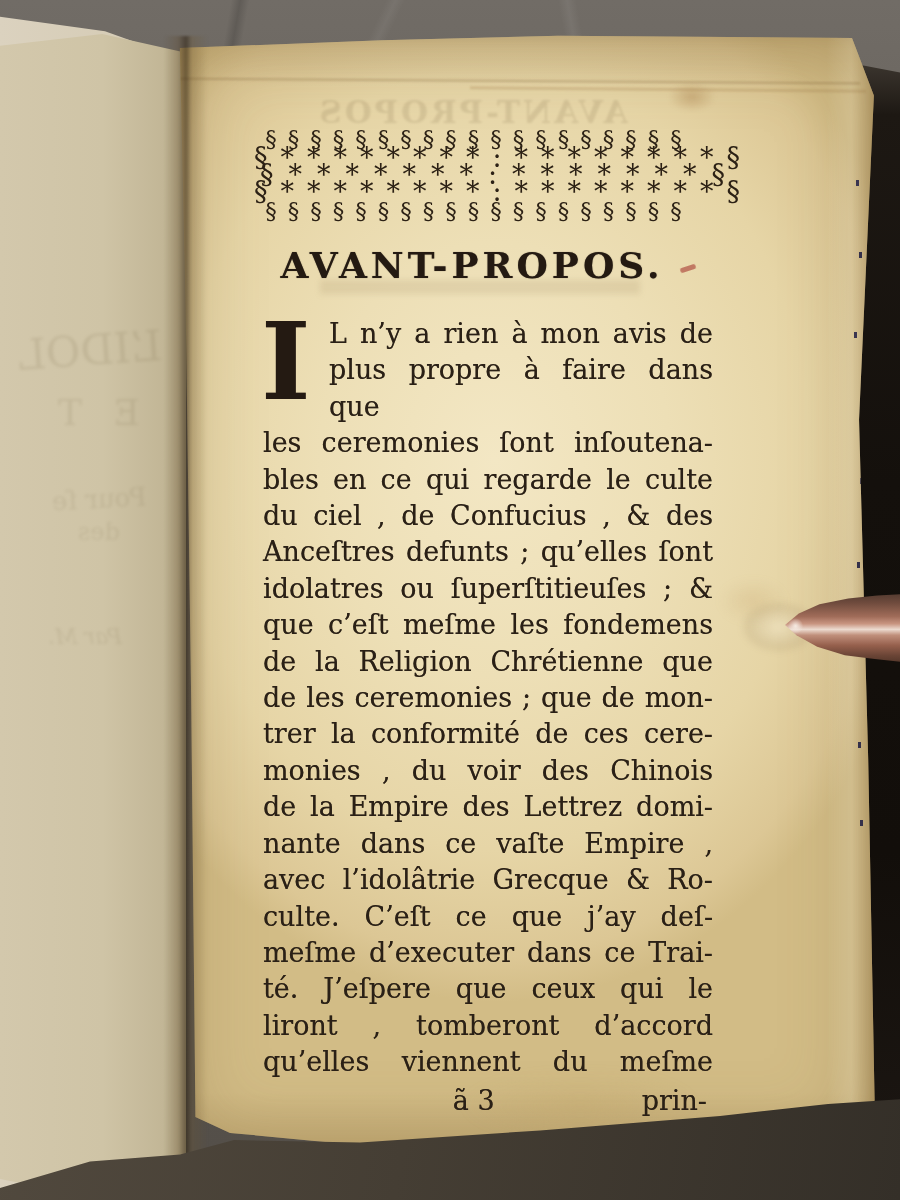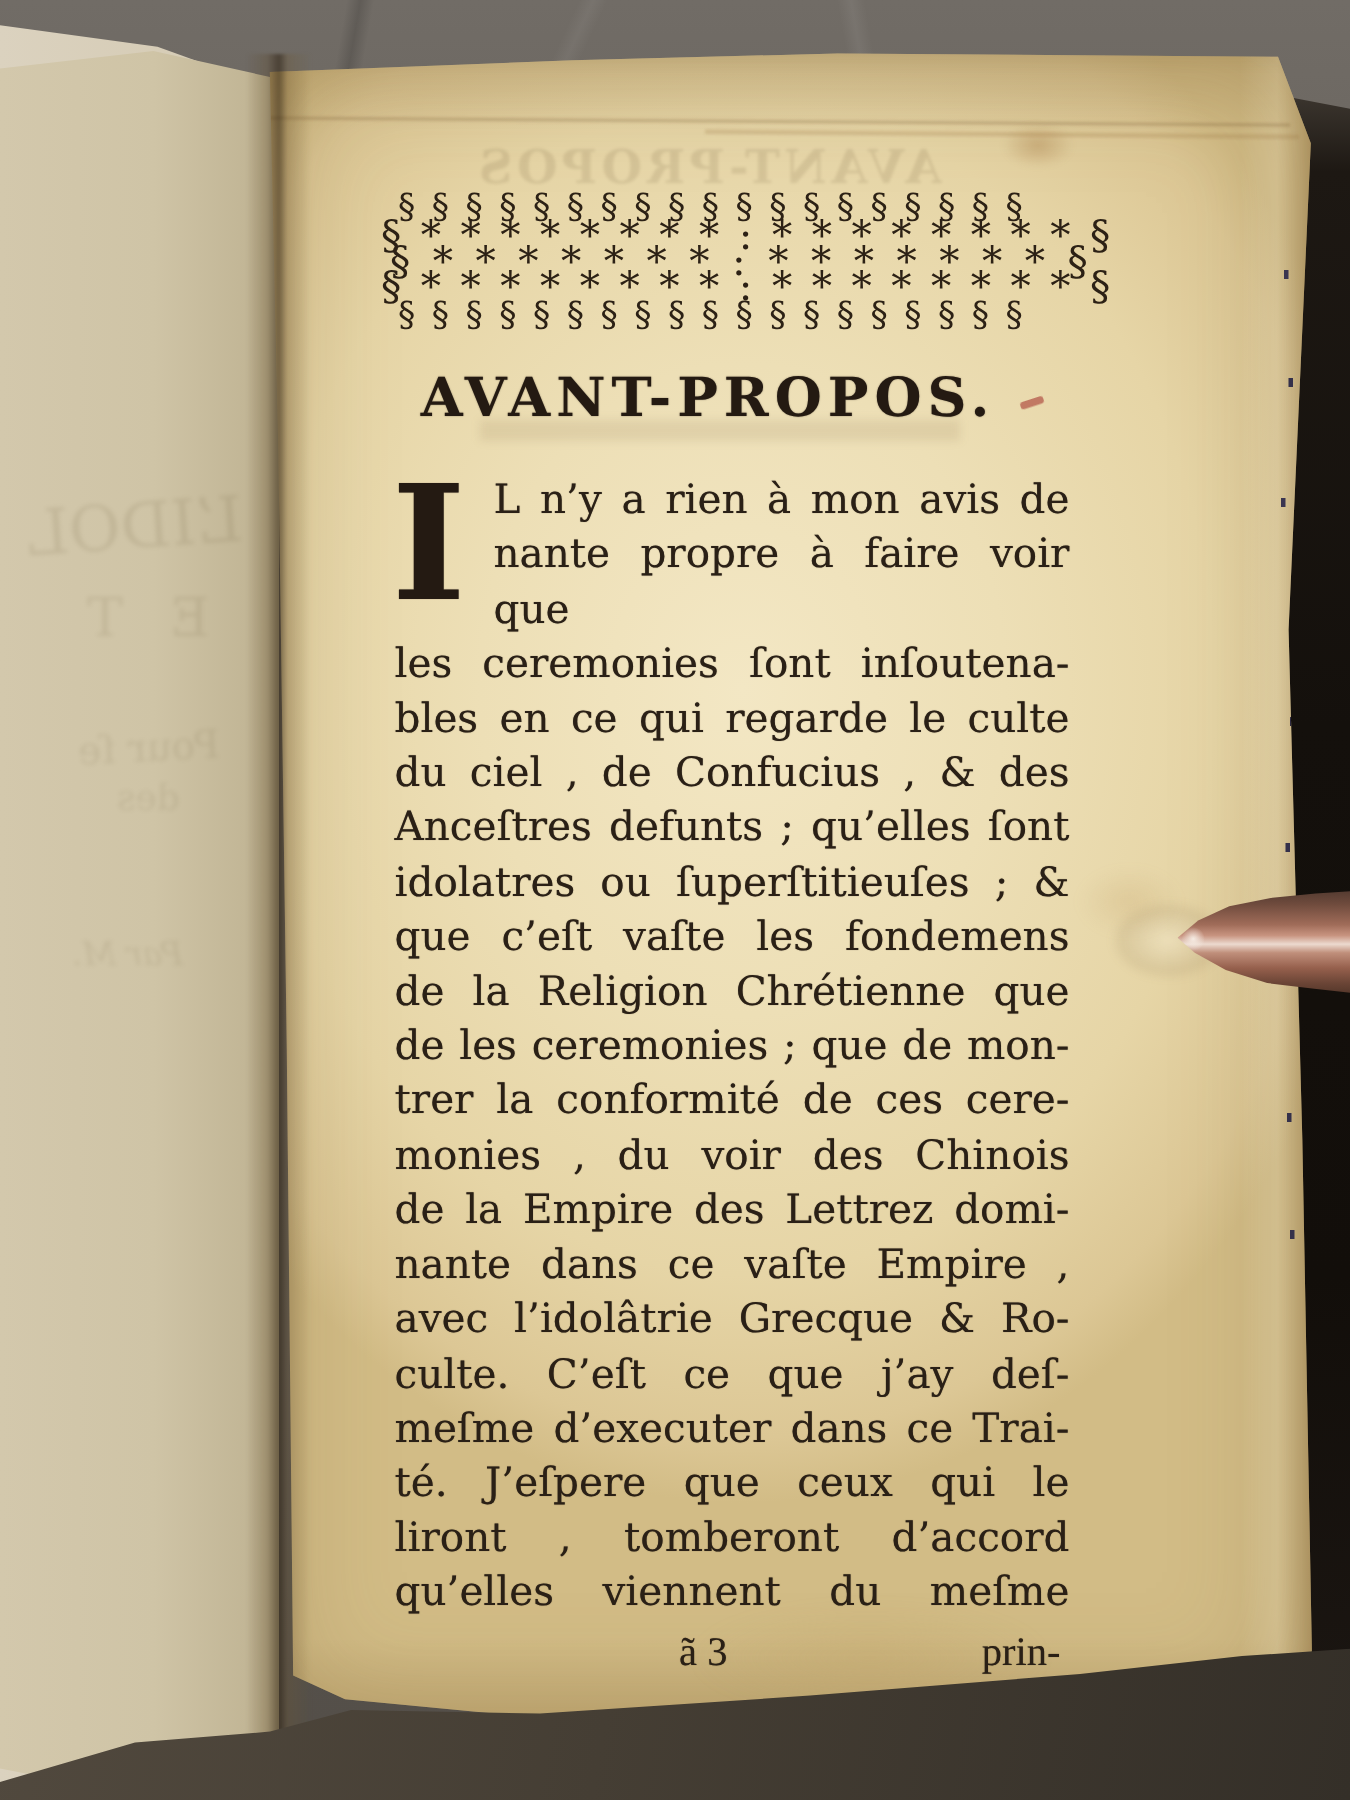--- a/index.html
+++ b/index.html
@@ -87,21 +87,21 @@
   .title{left:58px;top:210px;width:480px;margin:4px;text-align:center;
     font-size:36px;font-weight:bold;letter-spacing:4px;color:#241a12;
     text-shadow:0 0 1px rgba(36,26,18,.55);}
 
   .textblock{left:61px;top:286px;width:482px;color:#2a2016;
     font-size:27px;line-height:36.4px;
     text-shadow:0 0 .6px rgba(42,32,22,.6);}
   .dropcap{left:30px;top:8px;font-size:106px;line-height:76px;font-weight:bold;color:#241a12;}
   .line{position:static;display:block;text-align:justify;text-align-last:justify;white-space:normal;margin-left:32px;}
   .line.indent{padding-left:66px;}
-  .pfoot{position:relative;display:block;height:40px;font-family:Liberation Serif, serif;}
+  .pfoot{position:relative;display:block;height:40px;}
   .sig{left:46%;top:2px;}
   .catch{right:6px;top:2px;}
 
   
   .clasp-halo{left:742px;top:602px;width:74px;height:50px;border-radius:50%;z-index:4;
     background:radial-gradient(ellipse,rgba(255,250,235,.30),rgba(120,95,60,.12) 60%,rgba(120,95,60,0) 75%);
     filter:blur(3px);}
   .clasp{left:785px;top:592px;width:115px;height:72px;z-index:6;
     background:linear-gradient(180deg,#4f382e 0%,#6f4b3d 15%,#a06c59 34%,#c89480 44%,#ecdacf 52%,#c08f7b 60%,#96604d 74%,#6b4536 88%,#503428 100%);
     clip-path:polygon(0 46%,12% 30%,30% 17%,55% 9%,80% 5%,100% 3%,100% 97%,78% 93%,52% 88%,28% 76%,10% 60%);
@@ -146,27 +146,27 @@
       <span class="orn-row orn-star mid">§*******:*******§</span>
       <span class="orn-row orn-star">§********:********§</span>
       <span class="orn-row orn-s">§§§§§§§§§§§§§§§§§§§</span>
     </div>
 
     <h1 class="title">AVANT-PROPOS.</h1>
 
     <div class="textblock">
       <span class="dropcap">I</span>
       <span class="line indent">L n’y a rien à mon avis de</span>
-      <span class="line indent">nante propre à faire voir que</span>
+      <span class="line indent">plus propre à faire dans que</span>
       <span class="line">les ceremonies ſont inſoutena-</span>
       <span class="line">bles en ce qui regarde le culte</span>
       <span class="line">du ciel , de Confucius , &amp; des</span>
       <span class="line">Anceſtres defunts ; qu’elles ſont</span>
       <span class="line">idolatres ou ſuperſtitieuſes ; &amp;</span>
-      <span class="line">que c’eſt vaſte les fondemens</span>
+      <span class="line">que c’eſt meſme les fondemens</span>
       <span class="line">de la Religion Chrétienne que</span>
       <span class="line">de les ceremonies ; que de mon-</span>
       <span class="line">trer la conformité de ces cere-</span>
       <span class="line">monies , du voir des Chinois</span>
       <span class="line">de la Empire des Lettrez domi-</span>
       <span class="line">nante dans ce vaſte Empire ,</span>
       <span class="line">avec l’idolâtrie Grecque &amp; Ro-</span>
       <span class="line">culte. C’eſt ce que j’ay deſ-</span>
       <span class="line">meſme d’executer dans ce Trai-</span>
       <span class="line">té. J’eſpere que ceux qui le</span>

